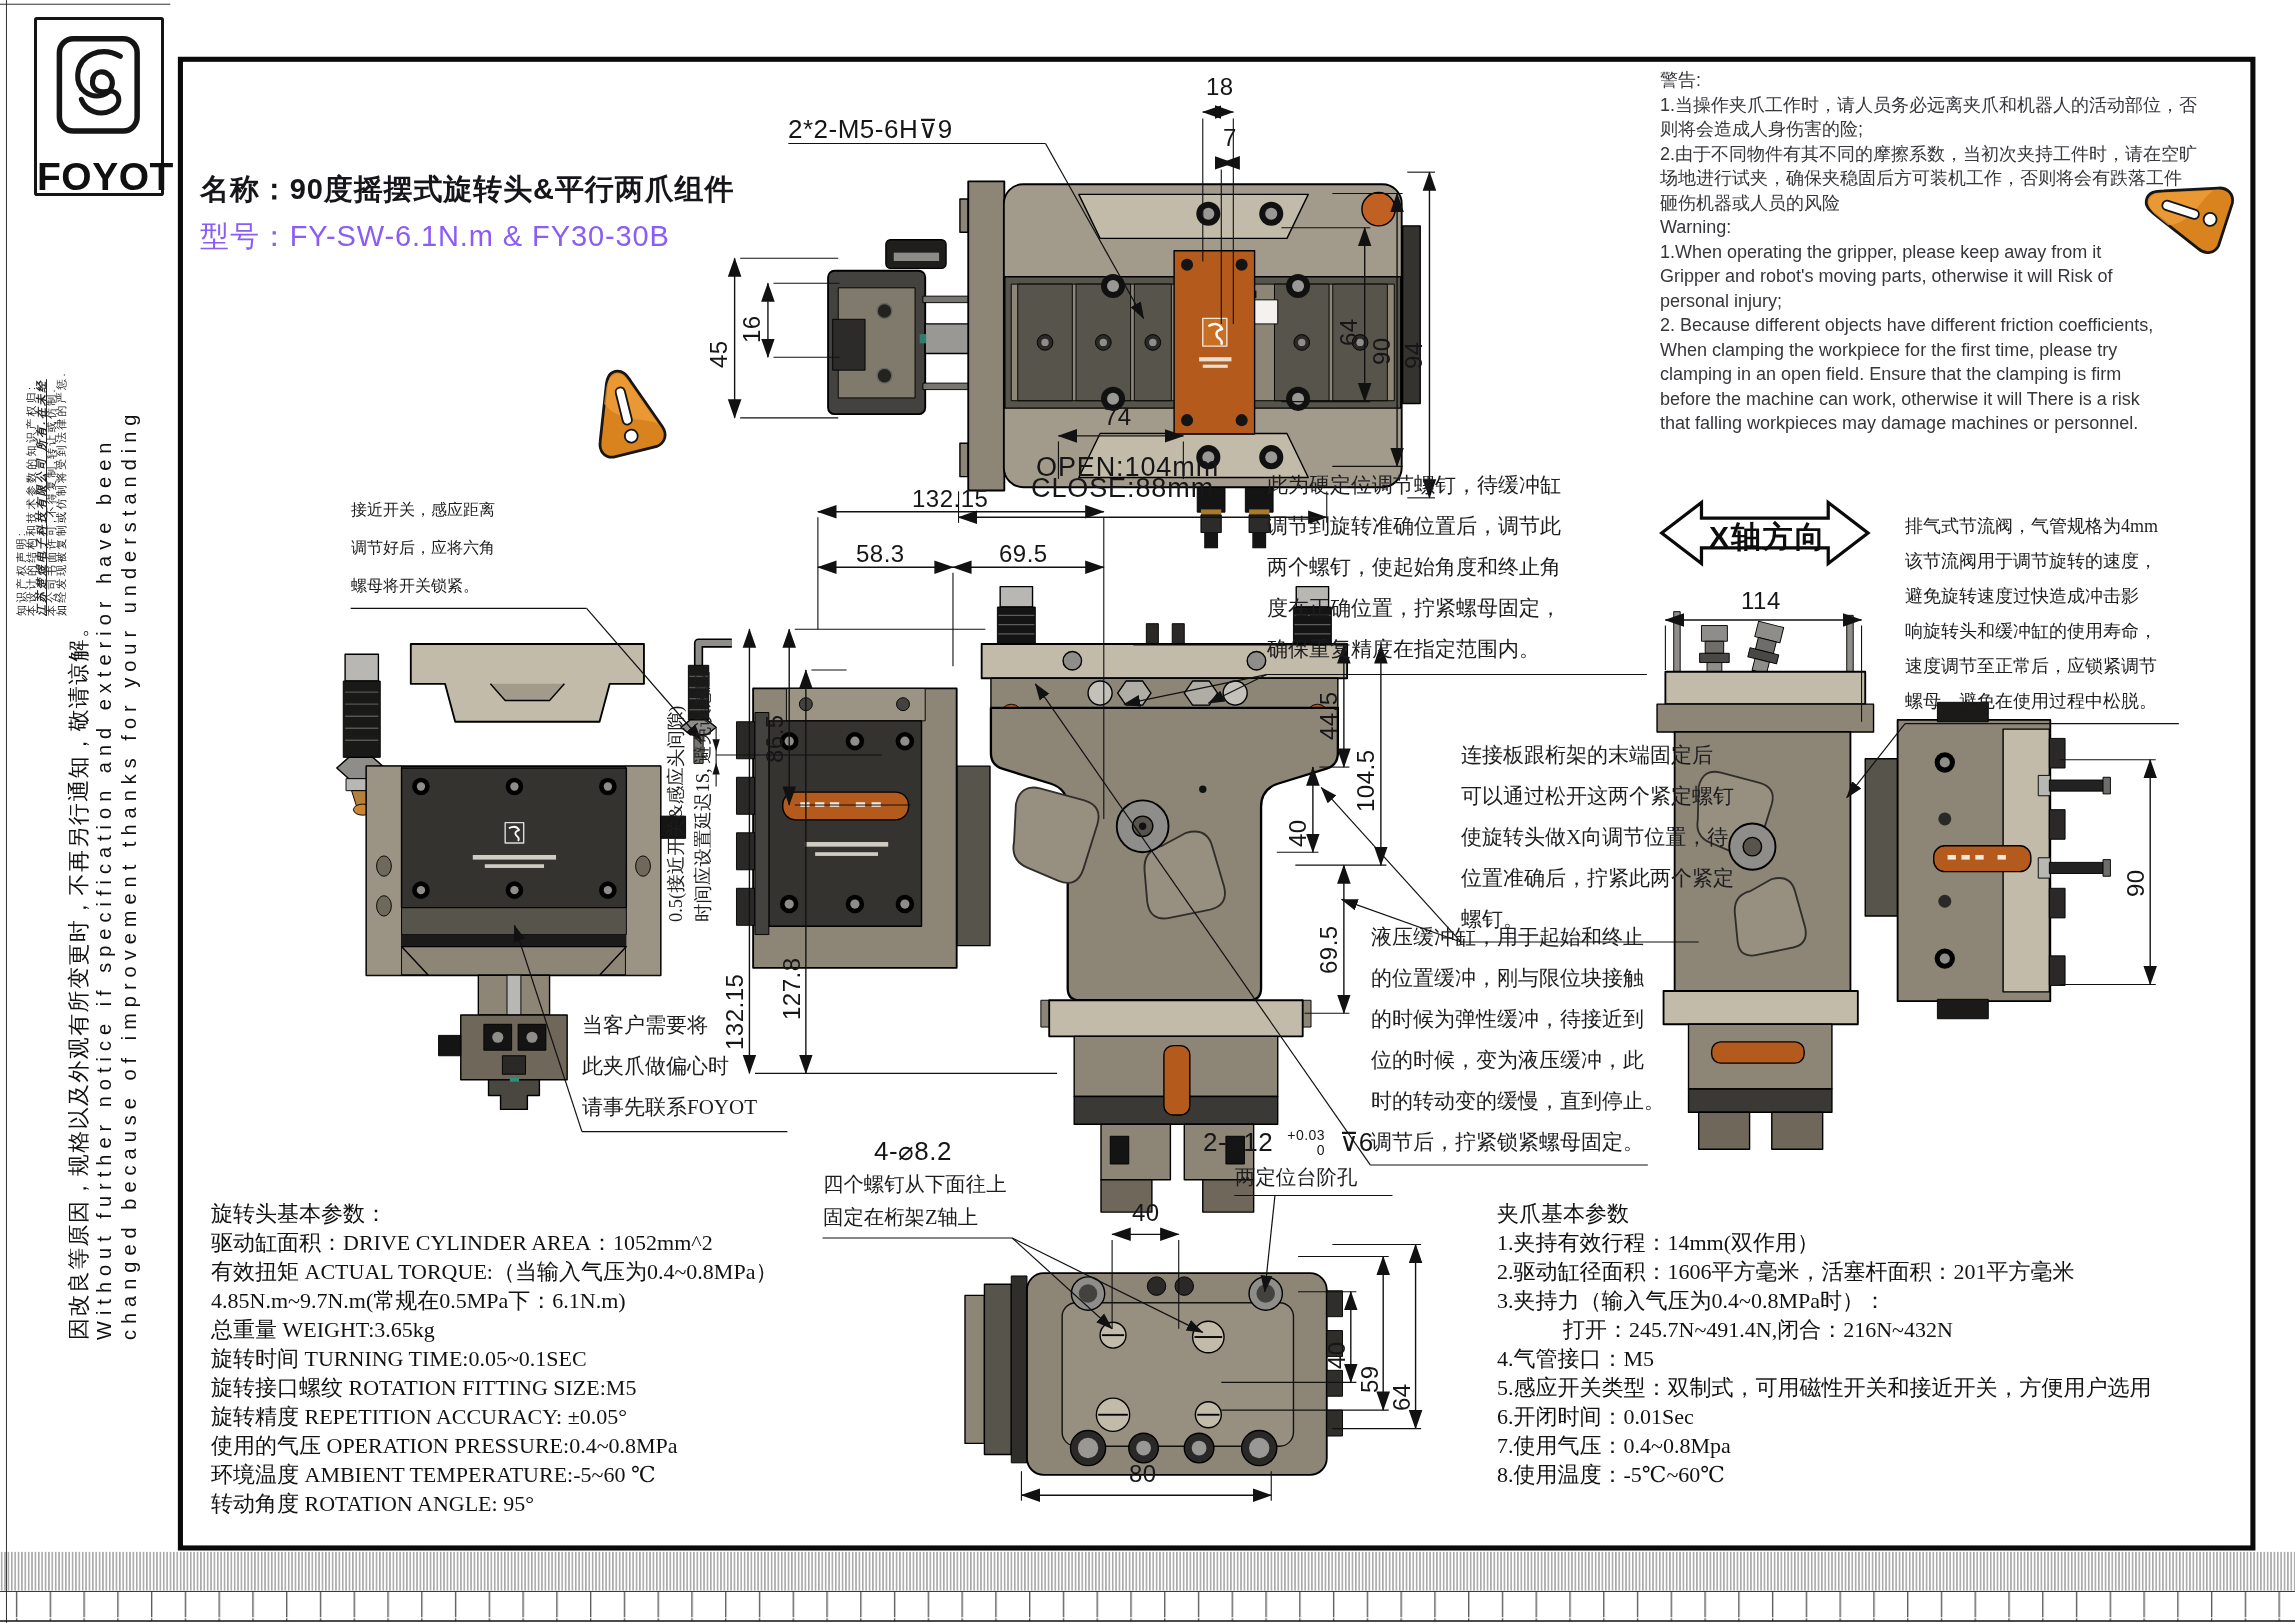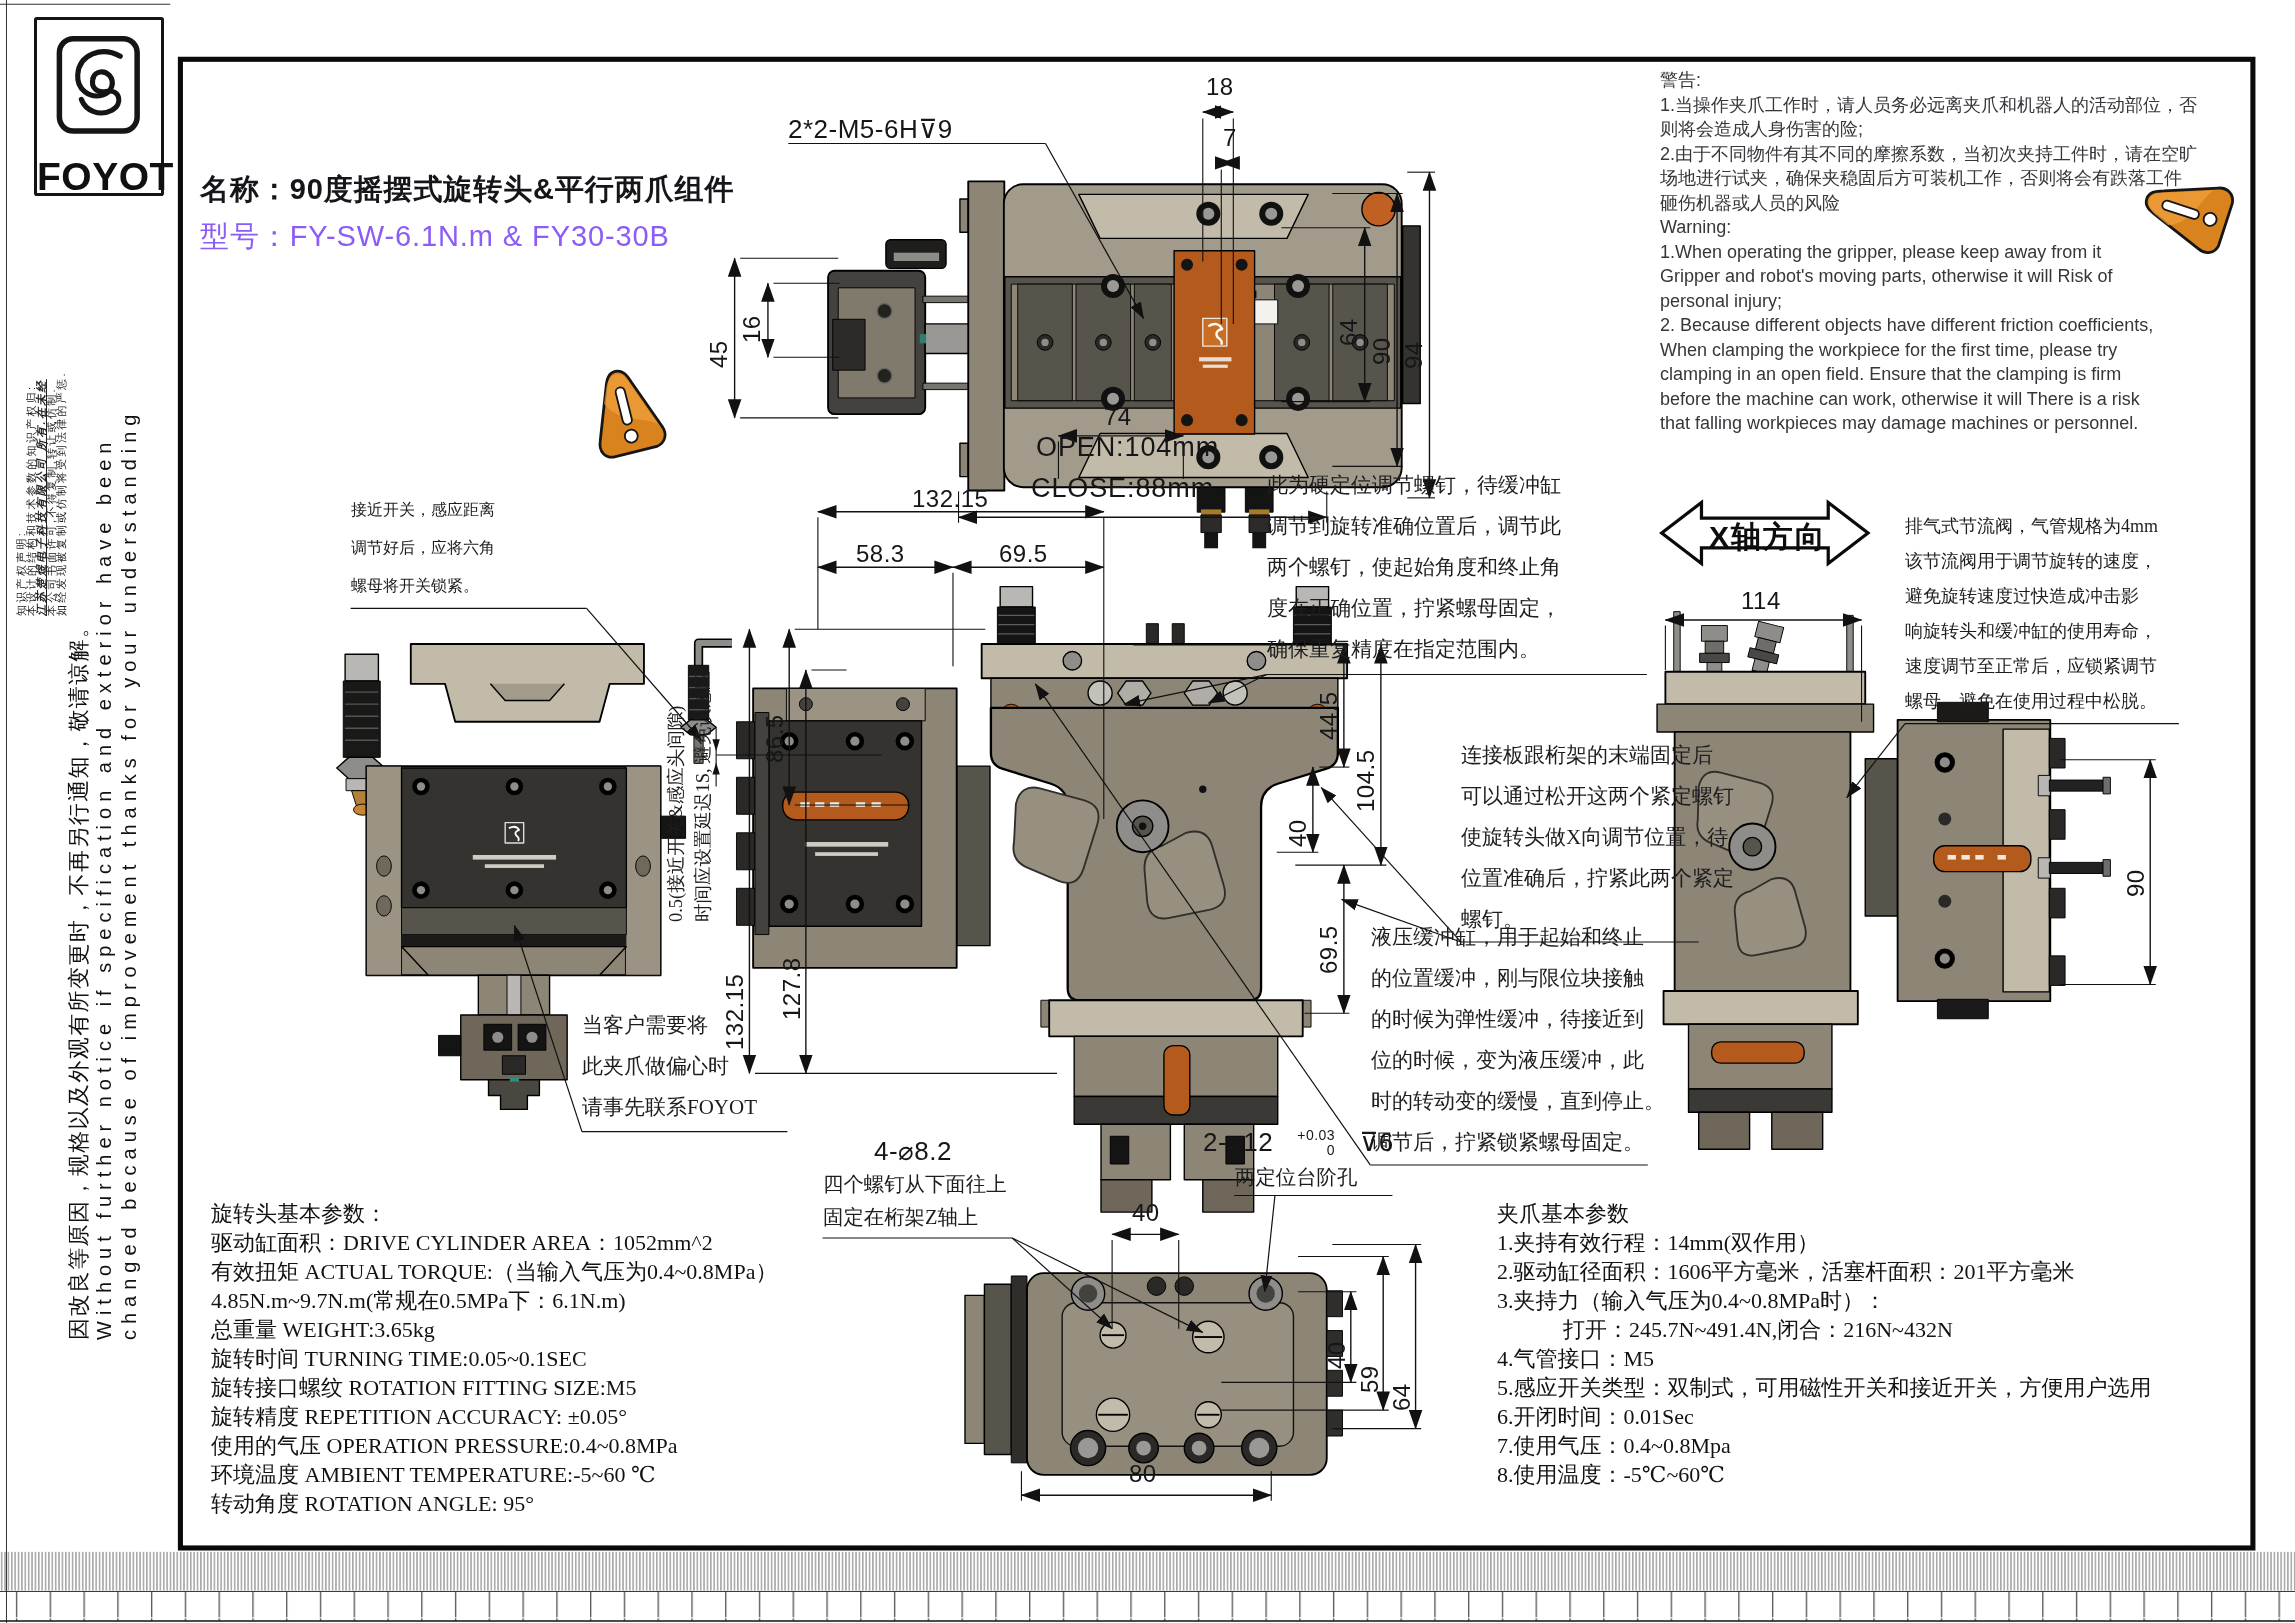--- a/index.html
+++ b/index.html
@@ -21,21 +21,21 @@
   .disc-en{font-size:20px;letter-spacing:6px;color:#111;}
   .note{font-size:21px;line-height:41px;}
   .note76{font-size:18px;line-height:35px;}
   .note72{font-size:20.4px;line-height:33px;}
   .params{font-size:22px;line-height:29px;color:#121214;}
   .dimtxt{font-size:24px;}
   .dimtxt56{font-size:26px;}
   .openclose{font-size:27px;letter-spacing:0.9px;}
   .xaxis{font-size:30px;font-weight:900;color:#0d0d0d;letter-spacing:1.9px;font-family:"Liberation Sans",sans-serif;}
   .tolstack{display:inline-flex;flex-direction:column;justify-content:center;font-size:14px;line-height:15px;vertical-align:middle;text-align:right;}
-  .holelabel{display:flex;align-items:center;gap:24px;}
+  .holelabel{display:flex;align-items:center;gap:14px;}
 </style>
 </head>
 <body>
 
 <div class="page">
 
   <svg class="abs" style="left:0;top:0" width="2295" height="1623" viewBox="0 0 4961 3508">
     <defs>
       <marker id="ma" viewBox="0 0 12 12" refX="11.5" refY="6" markerWidth="14" markerHeight="14" orient="auto-start-reverse">
         <path d="M12,6 L0,1.8 L0,10.2 Z" fill="#111"></path>
@@ -611,21 +611,21 @@
   <div class="abs holelabel" style="left:1203px;top:1127px">
     <span class="dim dimtxt56">2-⌀12</span>
     <span class="tolstack dim">
       <span>+0.03</span>
       <span>0</span>
     </span>
     <span class="dim dimtxt56">⊽6</span>
   </div>
   <div class="abs txt ann" style="left:1235px;top:1163px;font-size:20.4px">两定位台阶孔</div>
 
-  <div class="abs dim openclose" style="left:1036px;top:432px">OPEN:104mm</div>
+  <div class="abs dim openclose" style="left:1036px;top:452px">OPEN:104mm</div>
   <div class="abs dim openclose" style="left:1031px;top:473px">CLOSE:88mm</div>
   <div class="abs xaxis" style="left:1709px;top:517px">X轴方向</div>
 
   <div class="abs dim dimtxt" style="left:1206px;top:73px">18</div>
   <div class="abs dim dimtxt" style="left:1223px;top:124px">7</div>
   <div class="abs dim dimtxt v nowrap" style="left:705px;top:368px">45</div>
   <div class="abs dim dimtxt v nowrap" style="left:738px;top:343px">16</div>
   <div class="abs dim dimtxt v nowrap" style="left:1335px;top:346px">64</div>
   <div class="abs dim dimtxt v nowrap" style="left:1368px;top:365px">90</div>
   <div class="abs dim dimtxt v nowrap" style="left:1400px;top:369px">94</div>

